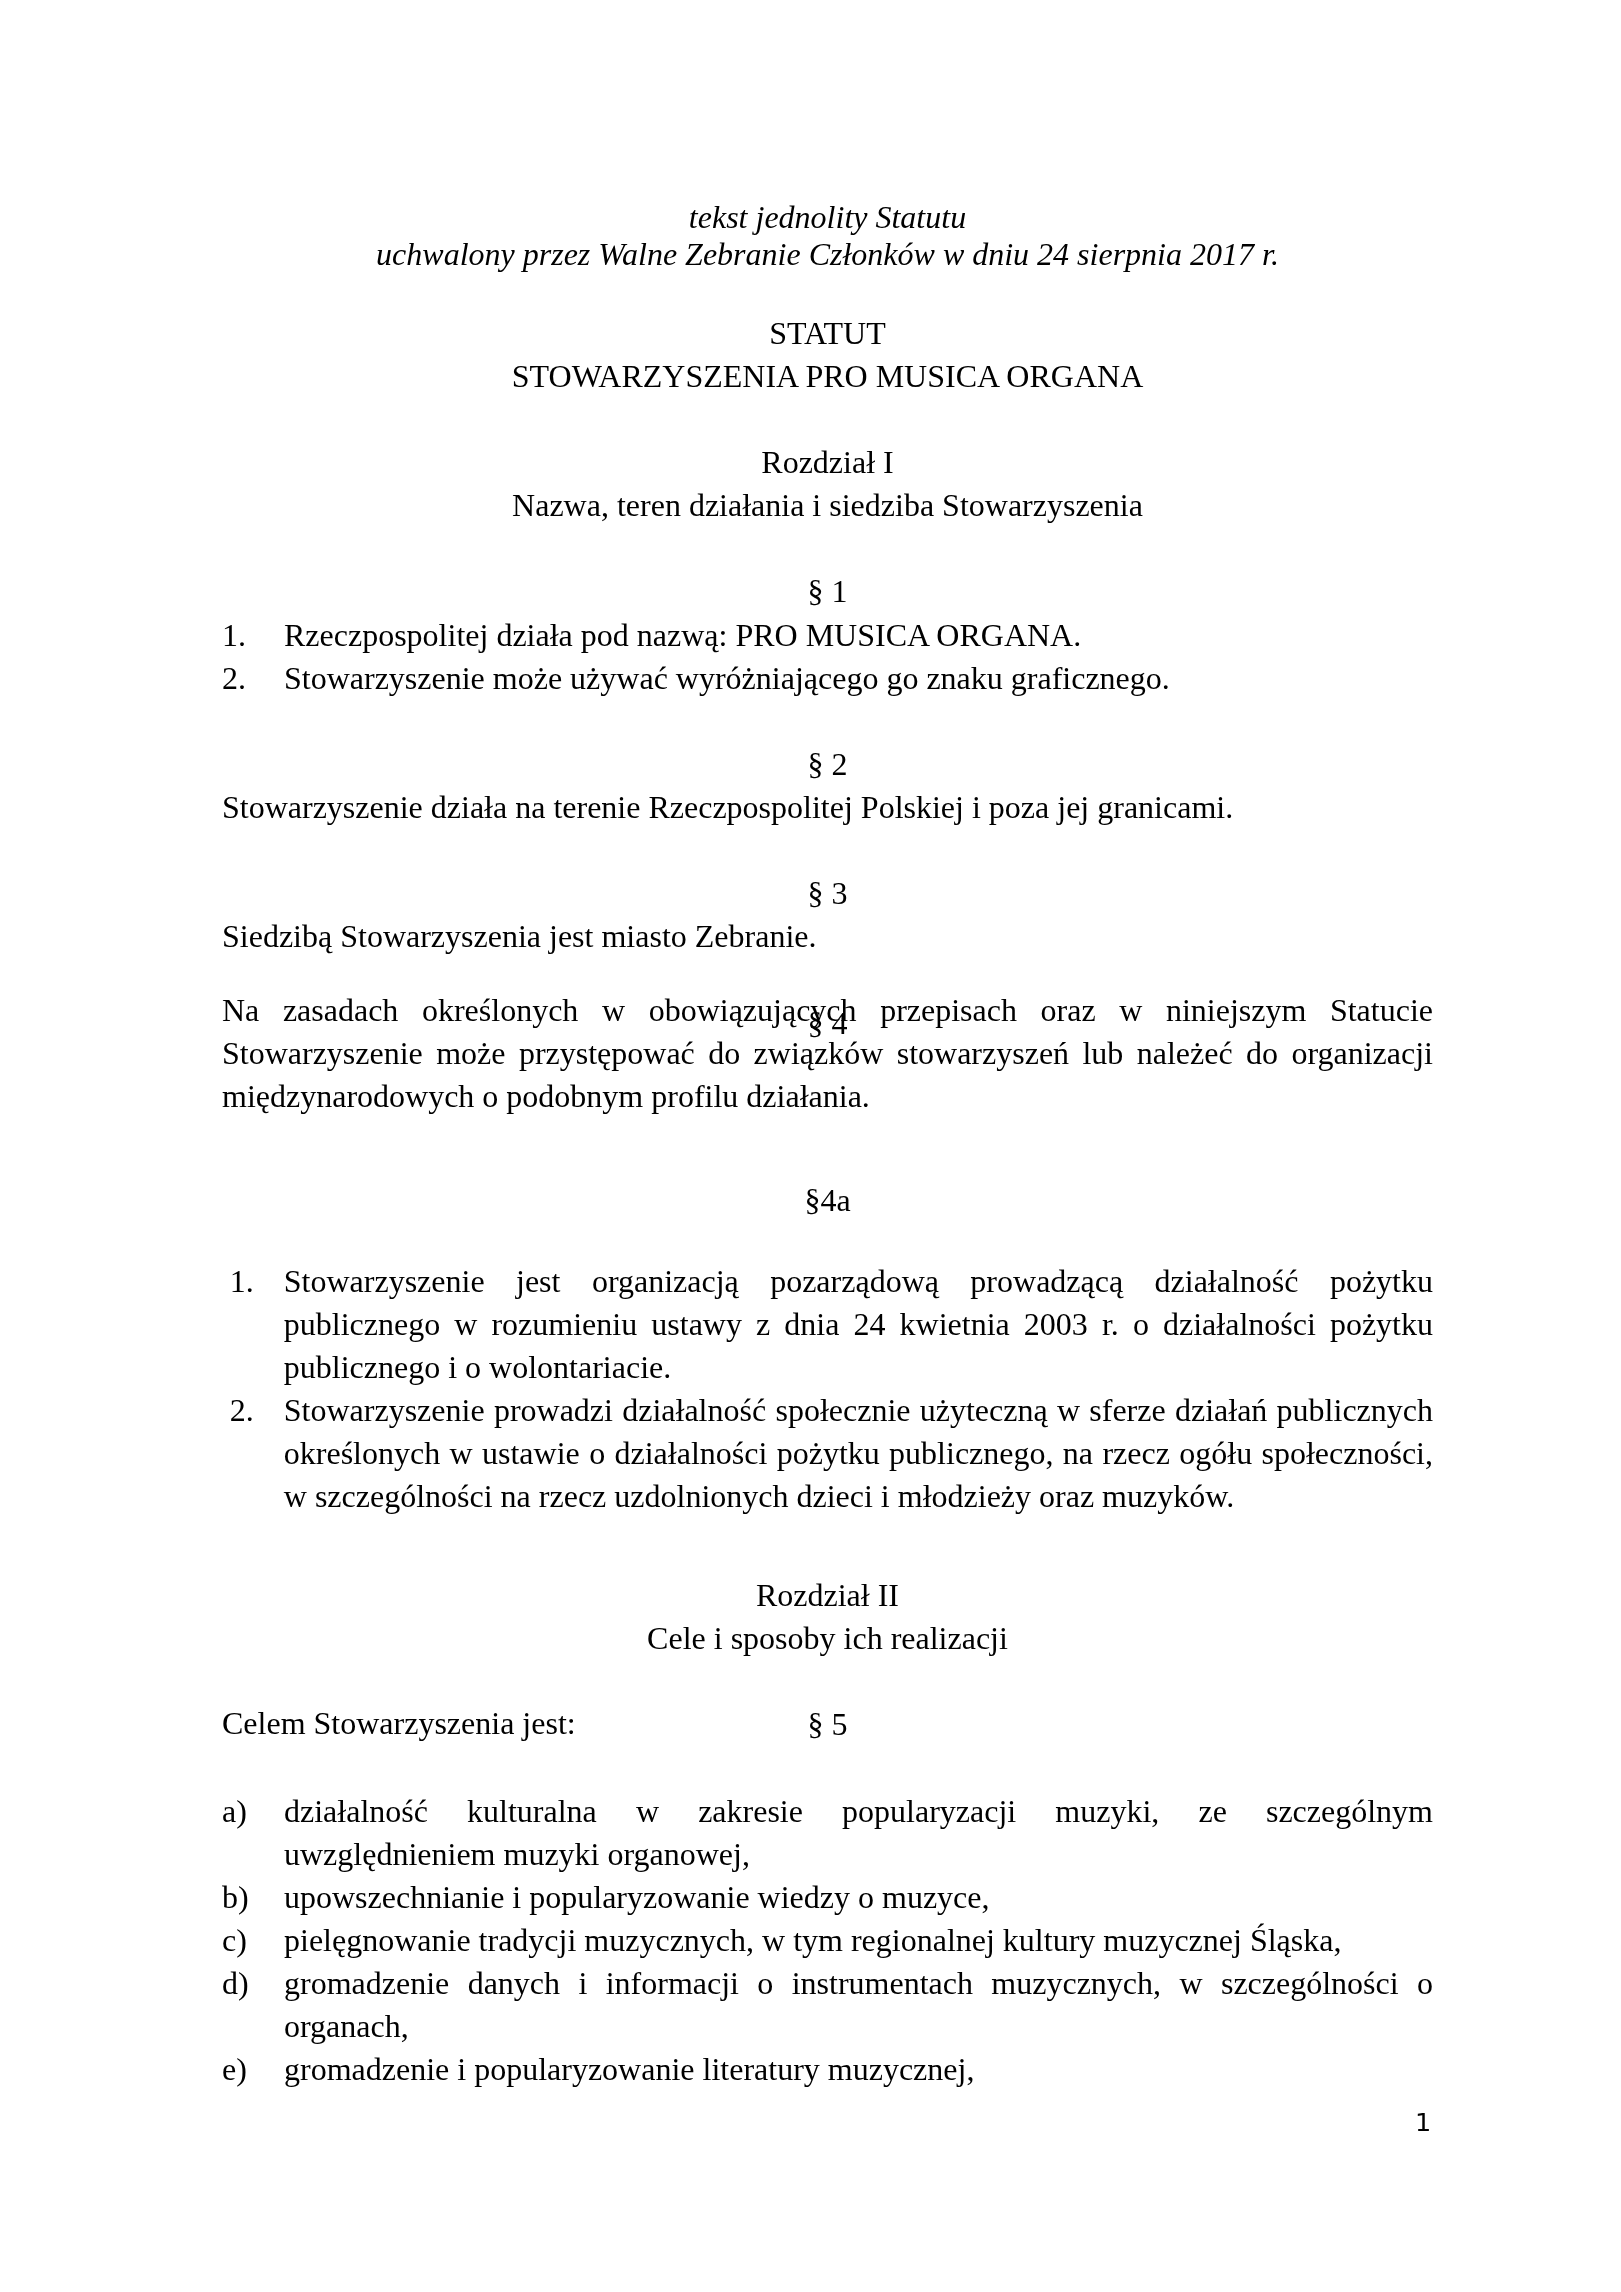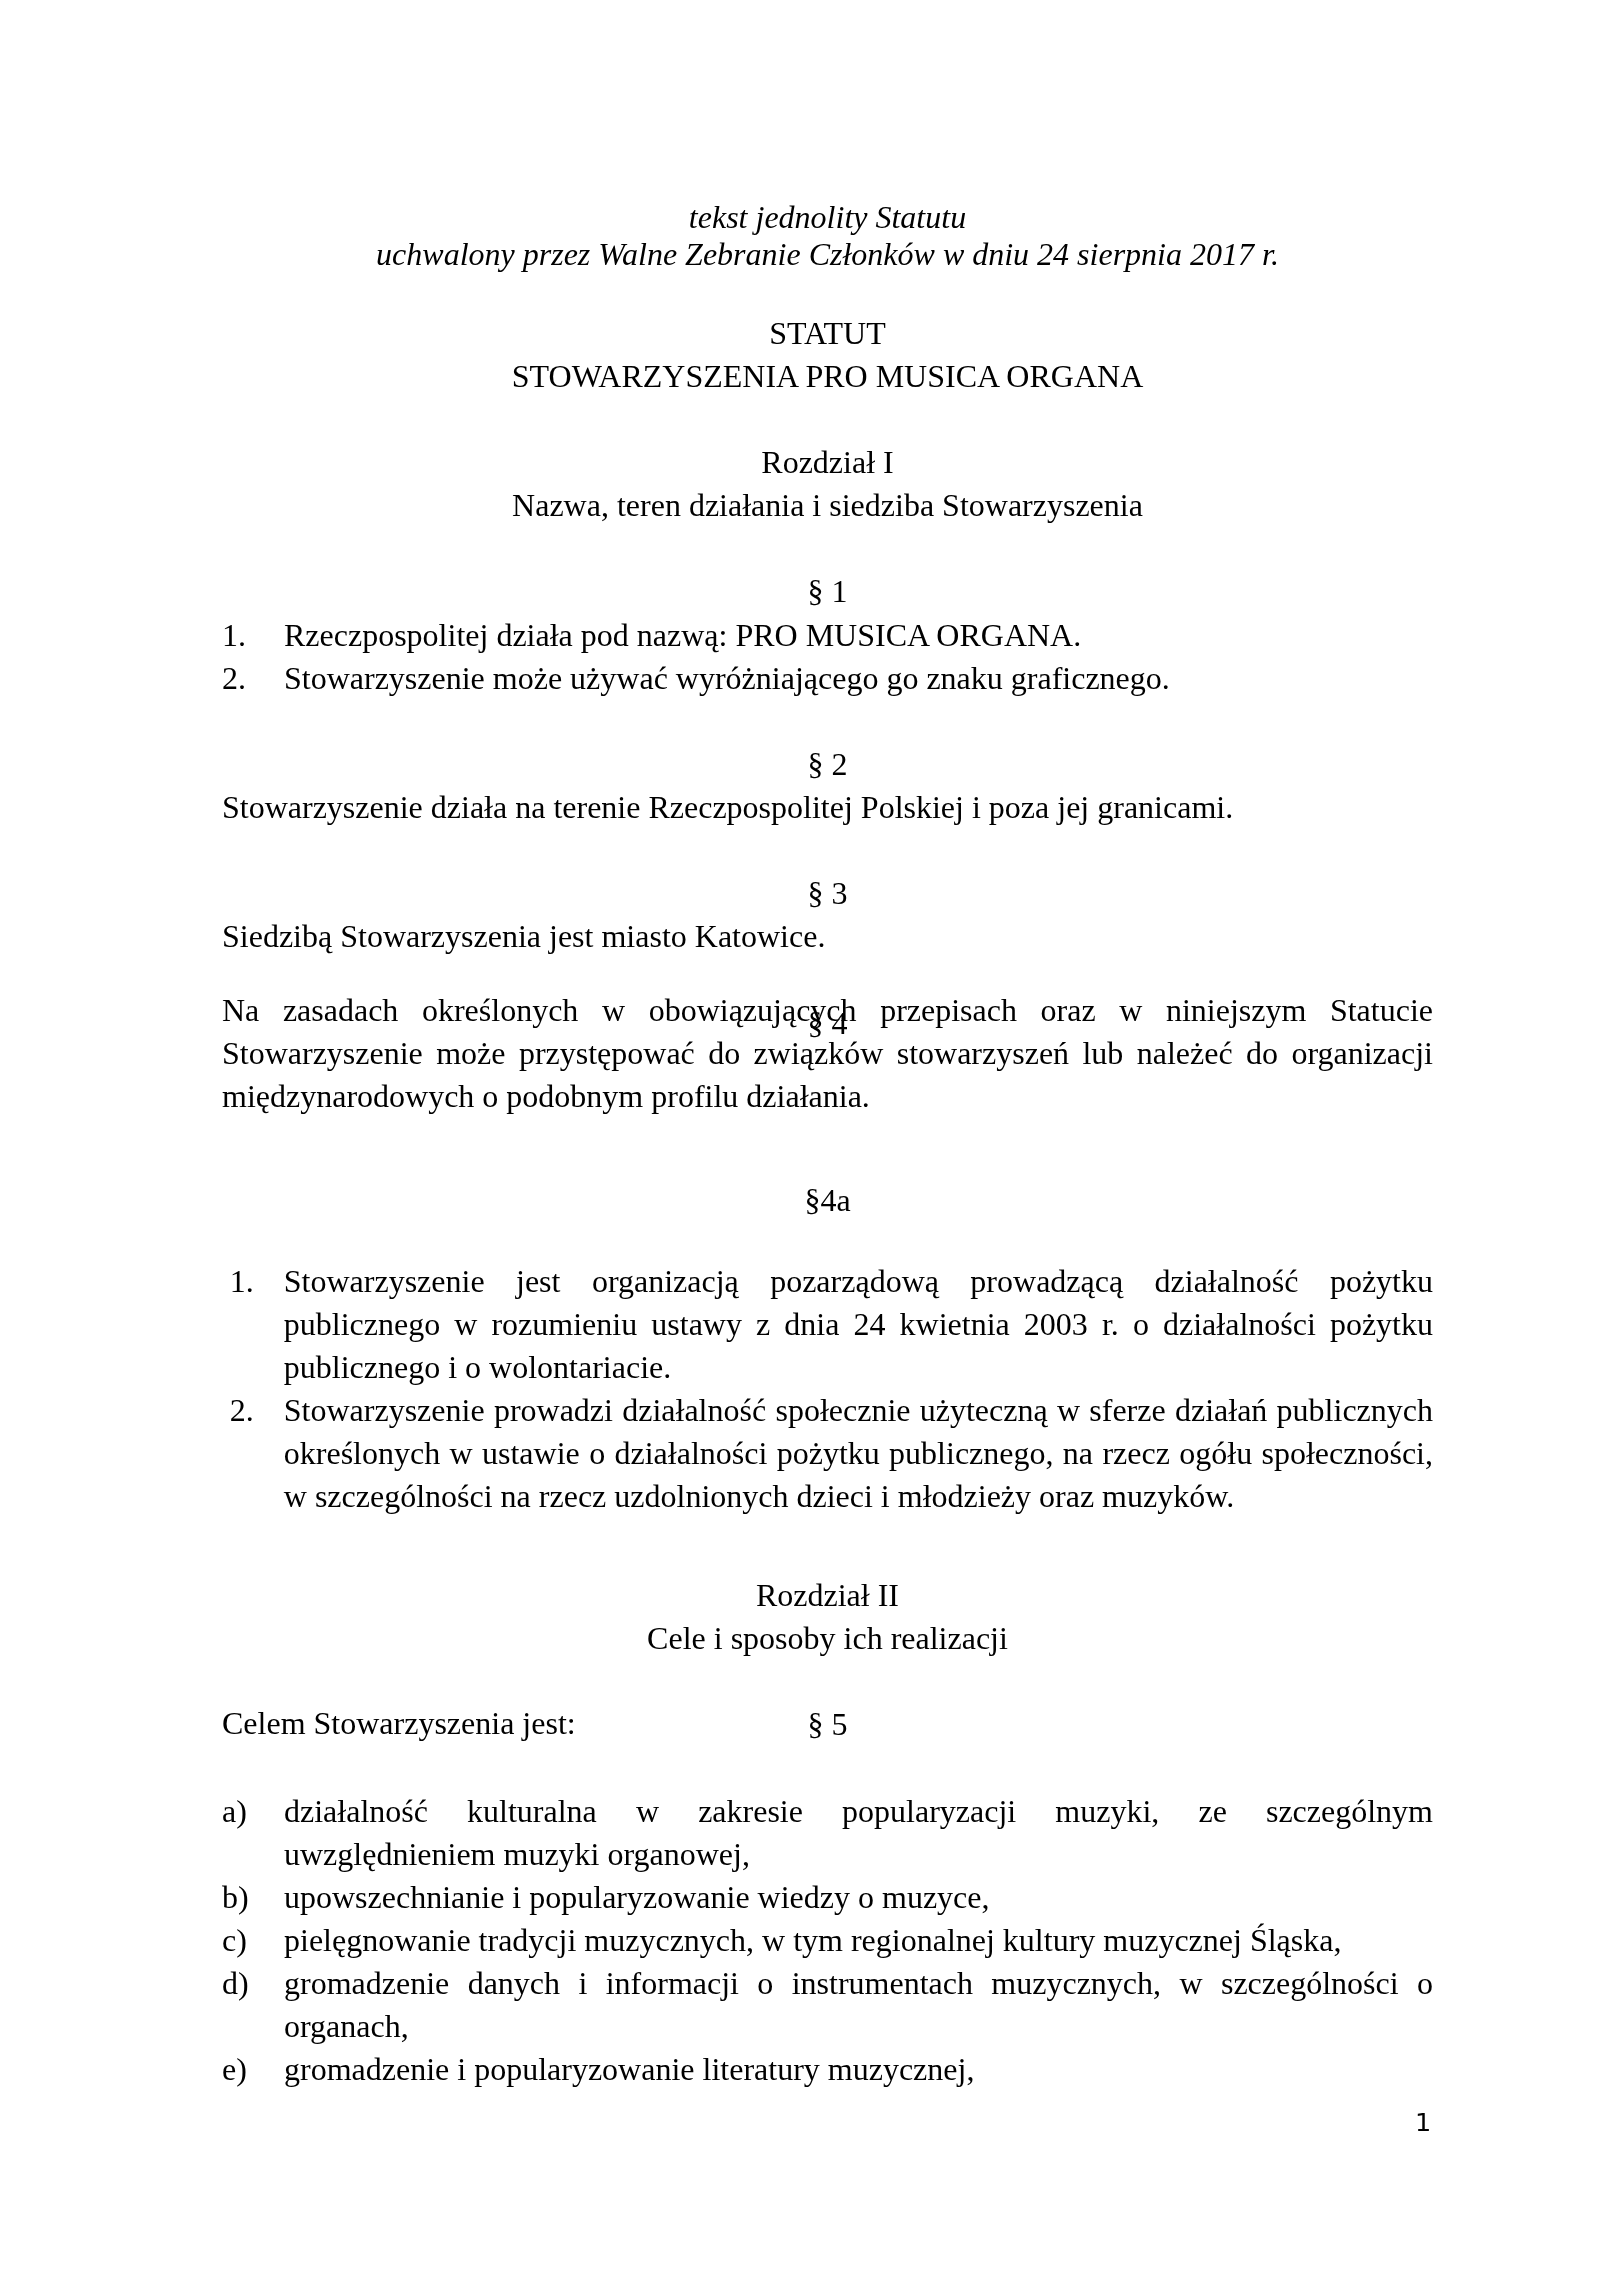--- a/index.html
+++ b/index.html
@@ -42,21 +42,21 @@
     <div class="line item">
       <span class="num">2.</span>
       <span class="txt">Stowarzyszenie może używać wyróżniającego go znaku graficznego.</span>
     </div>
   </div>
 
   <div class="abs line center" style="top:743px">§ 2</div>
   <div class="abs line" style="top:786px">Stowarzyszenie działa na terenie Rzeczpospolitej Polskiej i poza jej granicami.</div>
 
   <div class="abs line center" style="top:872px">§ 3</div>
-  <div class="abs line" style="top:915px">Siedzibą Stowarzyszenia jest miasto Katowice.</div>
+  <div class="abs line" style="top:915px">Siedzibą Stowarzyszenia jest miasto Zebranie.</div>
 
   <div class="abs line center" style="top:1002px">§ 4</div>
   <div class="abs line justify" style="top:989px">Na zasadach określonych w obowiązujących przepisach oraz w niniejszym Statucie Stowarzyszenie może przystępować do związków stowarzyszeń lub należeć do organizacji międzynarodowych o podobnym profilu działania.</div>
 
   <div class="abs line center" style="top:1179px">§4a</div>
   <div class="abs" style="top:1260px">
     <div class="line item">
       <span class="num indented">1.</span>
       <span class="txt">Stowarzyszenie jest organizacją pozarządową prowadzącą działalność pożytku publicznego w rozumieniu ustawy z dnia 24 kwietnia 2003 r. o działalności pożytku publicznego i o wolontariacie.</span>
     </div>

